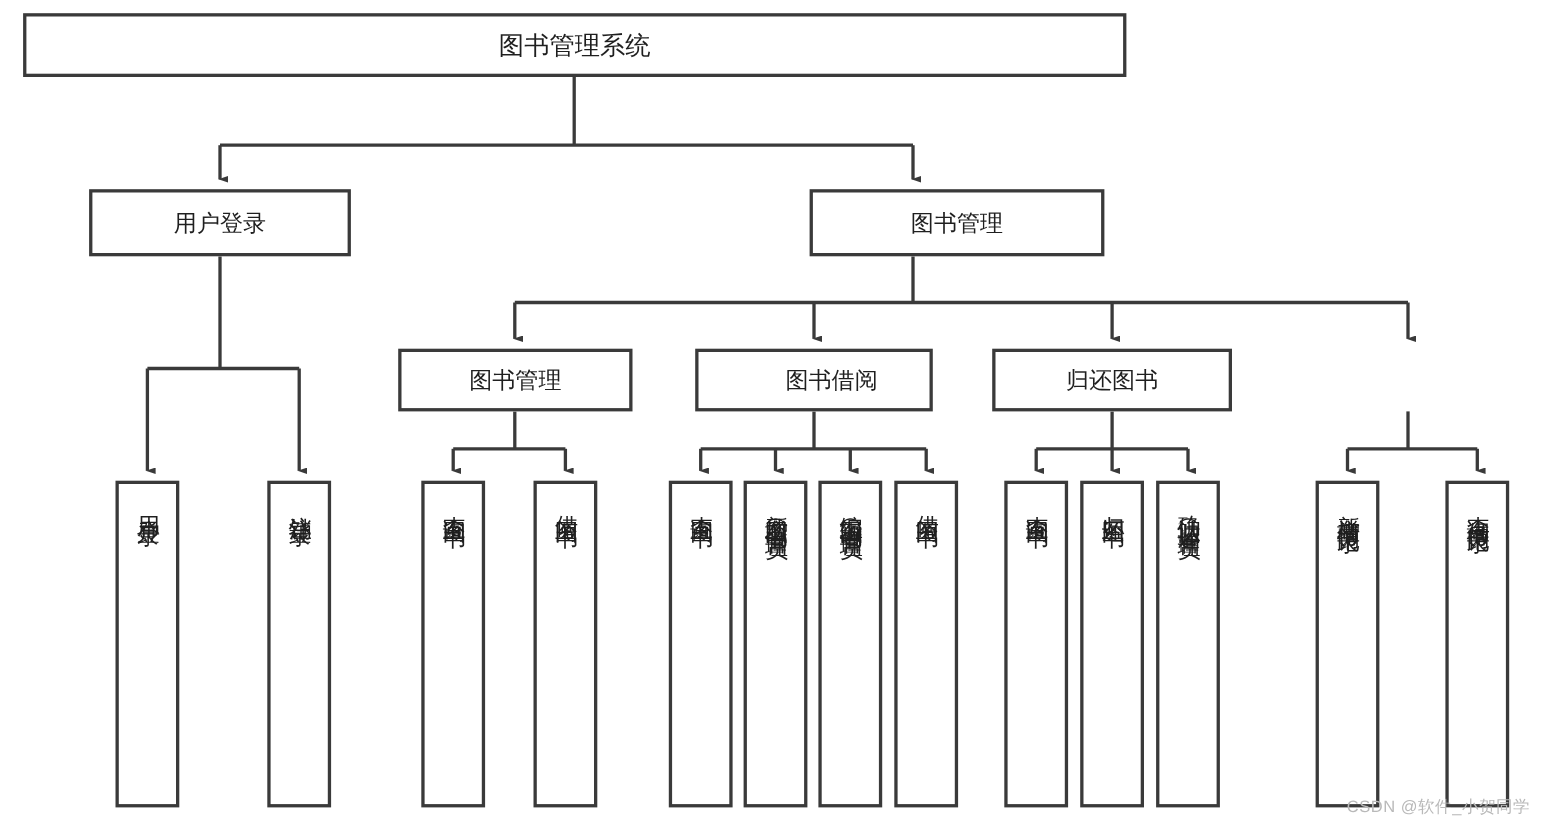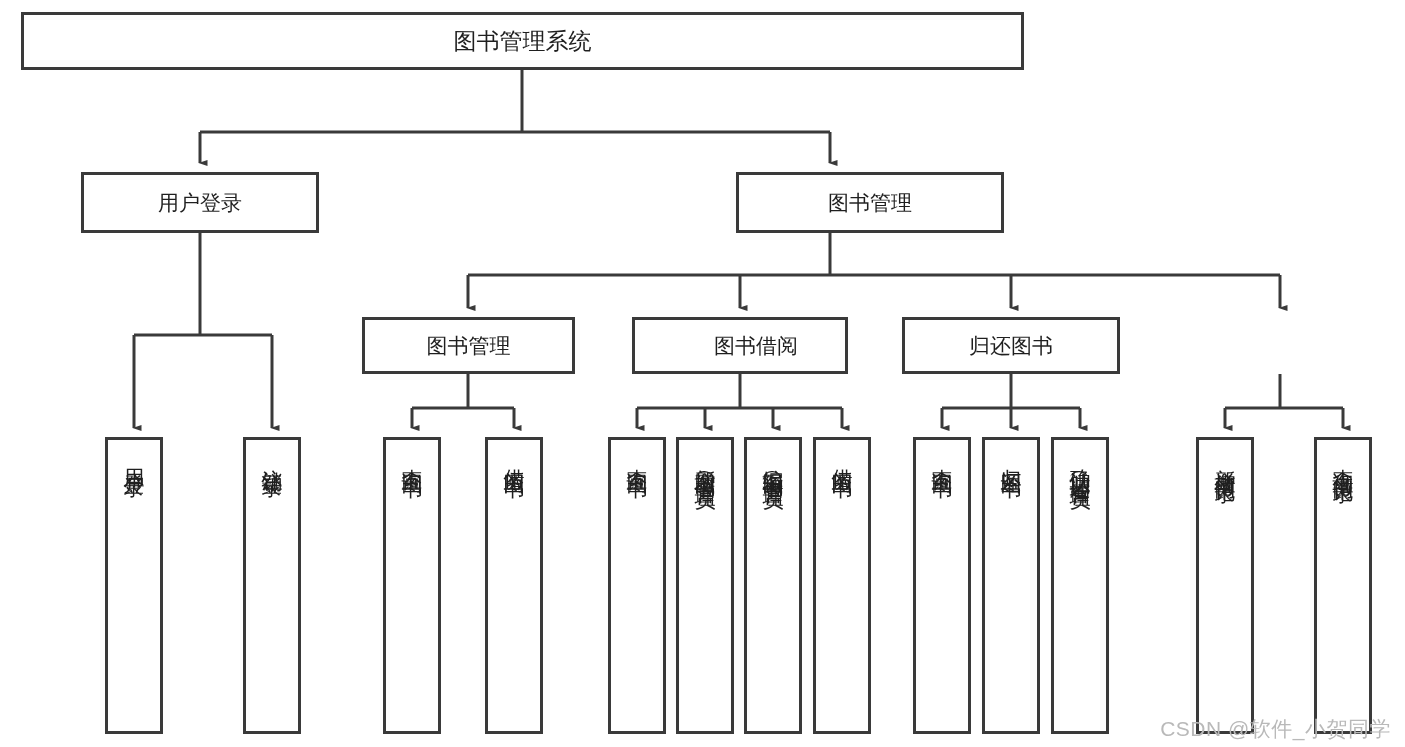--- a/index.html
+++ b/index.html
@@ -56,21 +56,21 @@
     letter-spacing: 3px;
     font-size: 21px;
     line-height: 1.05;
     color: #1f1f1f;
     white-space: nowrap;
   }
   .watermark {
     position: absolute;
     right: 14px;
     bottom: 4px;
-    font-size: 21px;
+    font-size: 15px;
     color: #b9b9b9;
     letter-spacing: 0.5px;
     white-space: nowrap;
   }
 </style>
 </head>
 <body>
 
 <div id="canvas">
 

